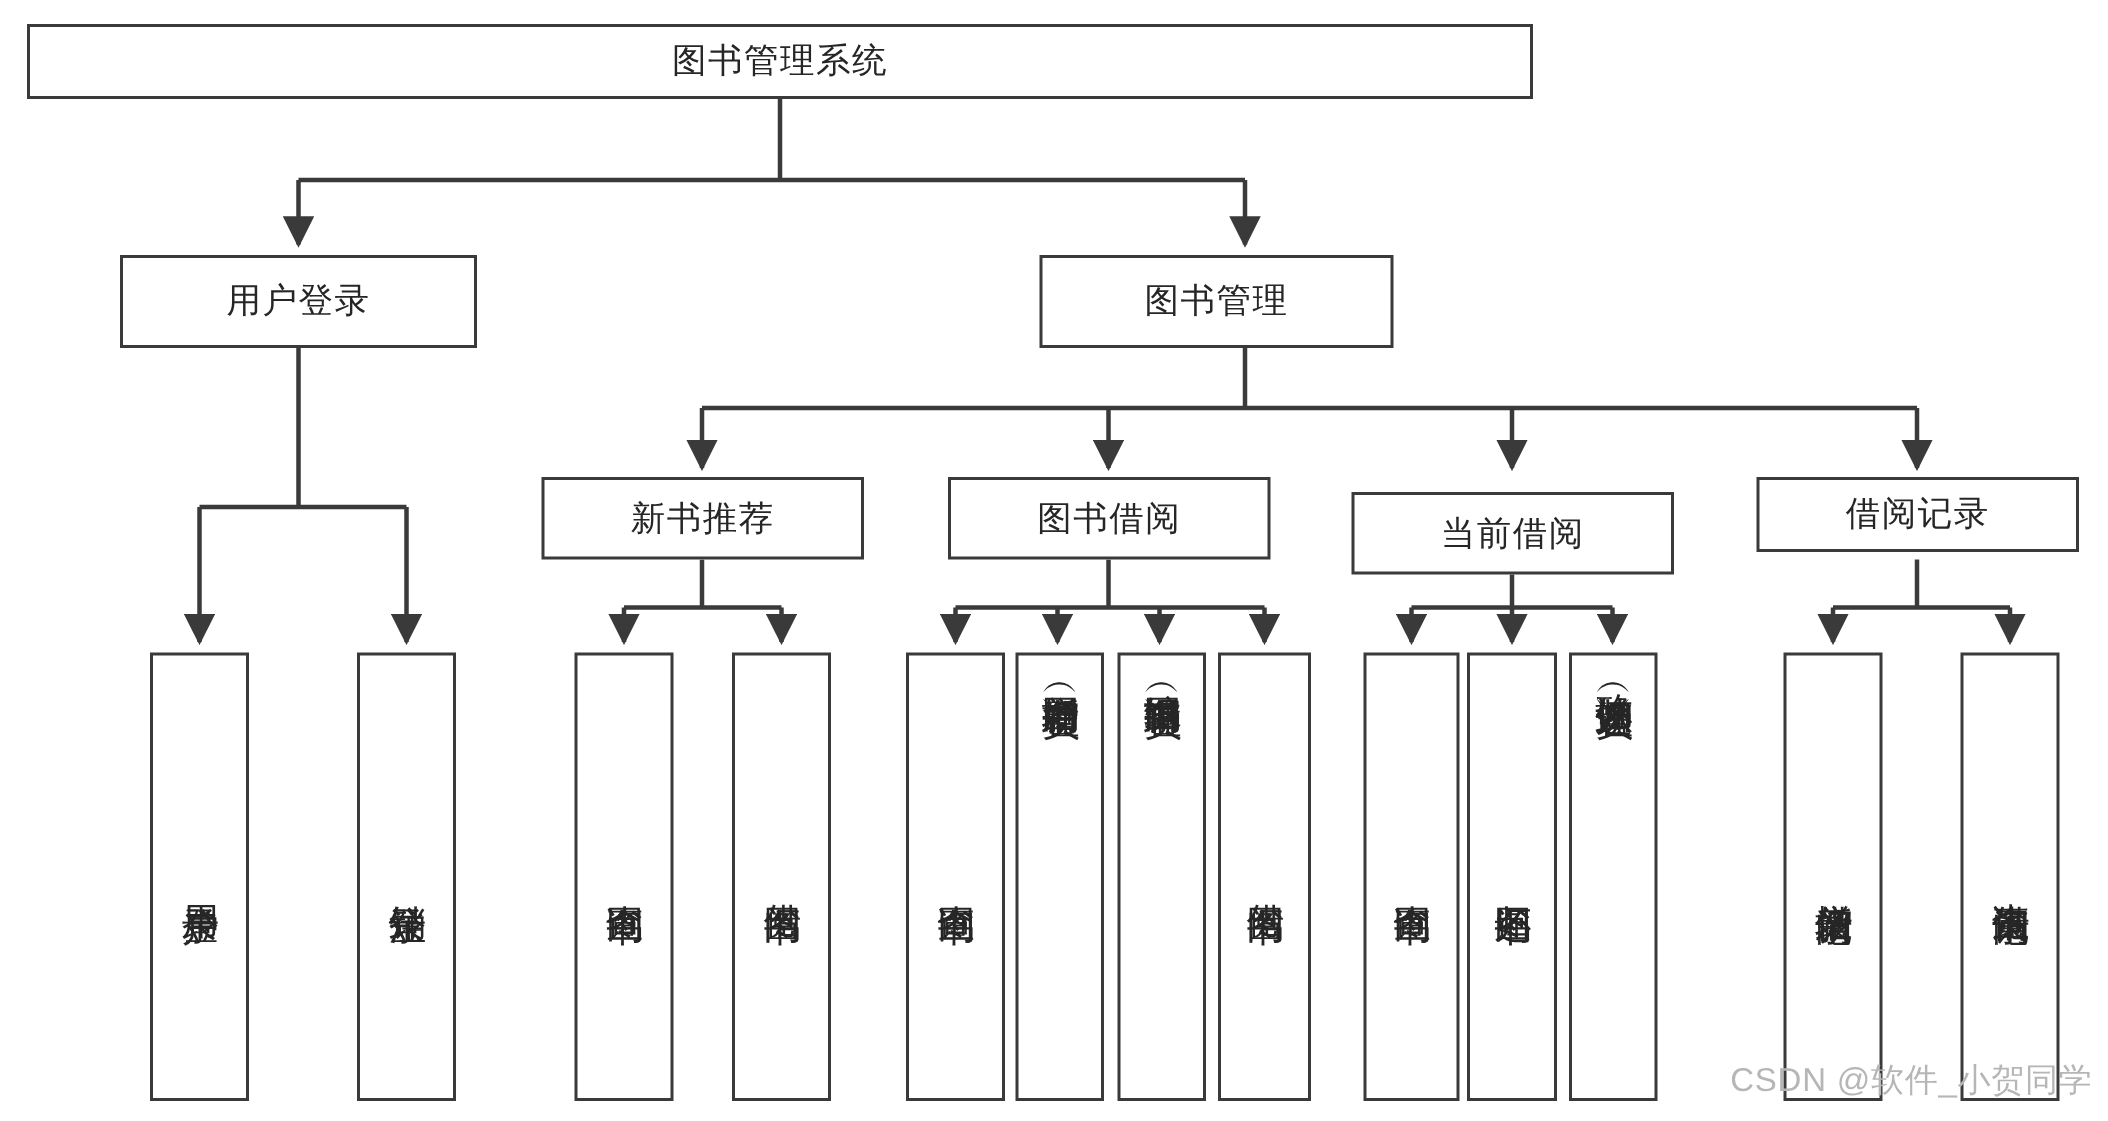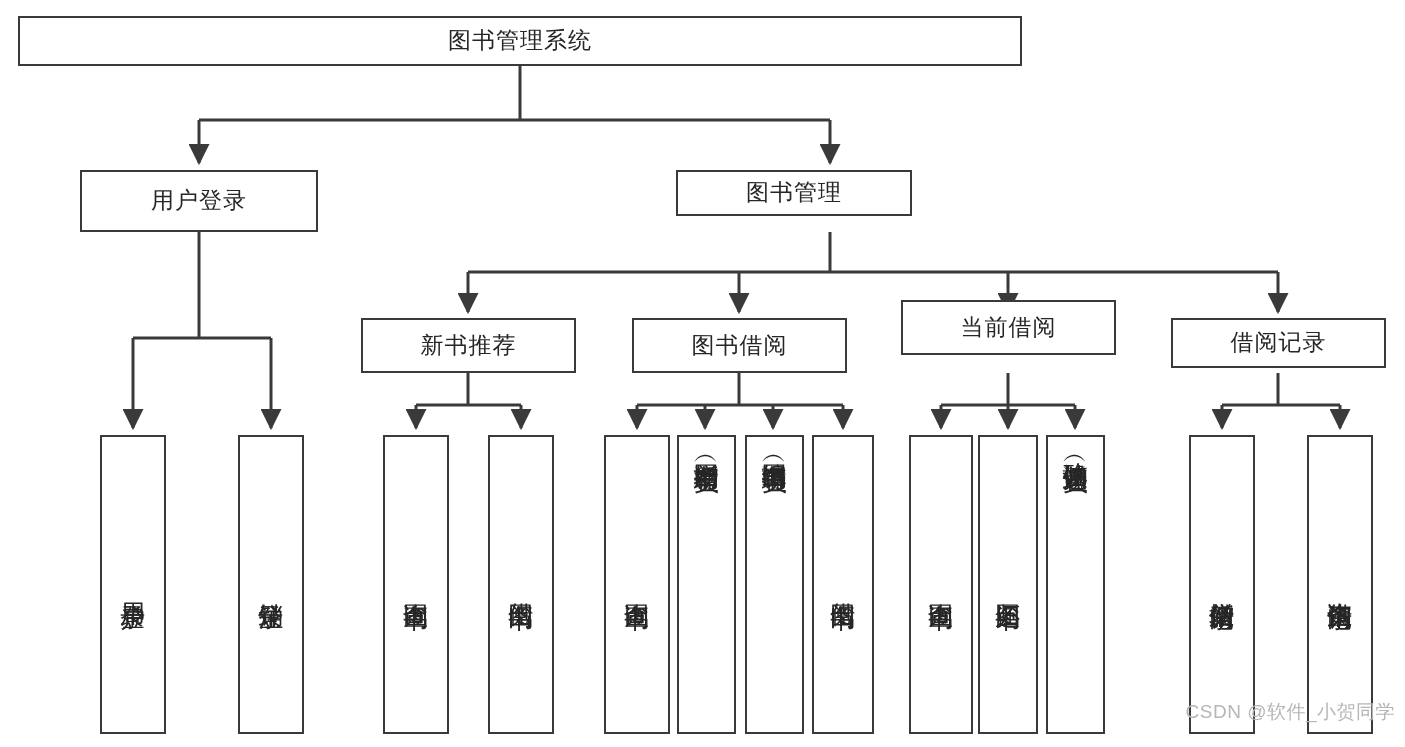--- a/index.html
+++ b/index.html
@@ -53,22 +53,22 @@
     white-space: nowrap;
     display: block;
   }
   .node-v.align-top {
     align-items: flex-start;
     padding-top: 6px;
   }
   #watermark {
     position: absolute;
     right: 10px;
-    bottom: 22px;
-    font-size: 19px;
+    bottom: 12px;
+    font-size: 22px;
     color: #b6b6b6;
     letter-spacing: 0.5px;
     z-index: 5;
     white-space: nowrap;
     font-family: "Liberation Sans", "DejaVu Sans", sans-serif;
     text-align: right;
   }
 </style>
 </head>
 <body>
@@ -124,25 +124,25 @@
       <path d="M 1278 373 L 1278 405"></path>
       <path d="M 1222 405 L 1340 405"></path>
       <path d="M 1222 405 L 1222 428" marker-end="url(#arrow)"></path>
       <path d="M 1340 405 L 1340 428" marker-end="url(#arrow)"></path>
     </g>
   </svg>
 
   <div class="node node-h" style="left:18px; top:16px; width:1004px; height:50px;">图书管理系统</div>
 
   <div class="node node-h" style="left:80px; top:170px; width:238px; height:62px;">用户登录</div>
-  <div class="node node-h" style="left:676px; top:170px; width:236px; height:46px;">图书管理</div>
+  <div class="node node-h" style="left:693px; top:170px; width:236px; height:62px;">图书管理</div>
 
   <div class="node node-h" style="left:632px; top:318px; width:215px; height:55px;">图书借阅</div>
   <div class="node node-h" style="left:361px; top:318px; width:215px; height:55px;">新书推荐</div>
-  <div class="node node-h" style="left:901px; top:300px; width:215px; height:55px;">当前借阅</div>
+  <div class="node node-h" style="left:901px; top:328px; width:215px; height:55px;">当前借阅</div>
   <div class="node node-h" style="left:1171px; top:318px; width:215px; height:50px;">借阅记录</div>
 
   <div class="node node-v" style="left:100px; top:435px; width:66px; height:299px;">
     <span class="vtext">用户登录</span>
   </div>
   <div class="node node-v" style="left:238px; top:435px; width:66px; height:299px;">
     <span class="vtext">注销登录</span>
   </div>
 
   <div class="node node-v" style="left:383px; top:435px; width:66px; height:299px;">

